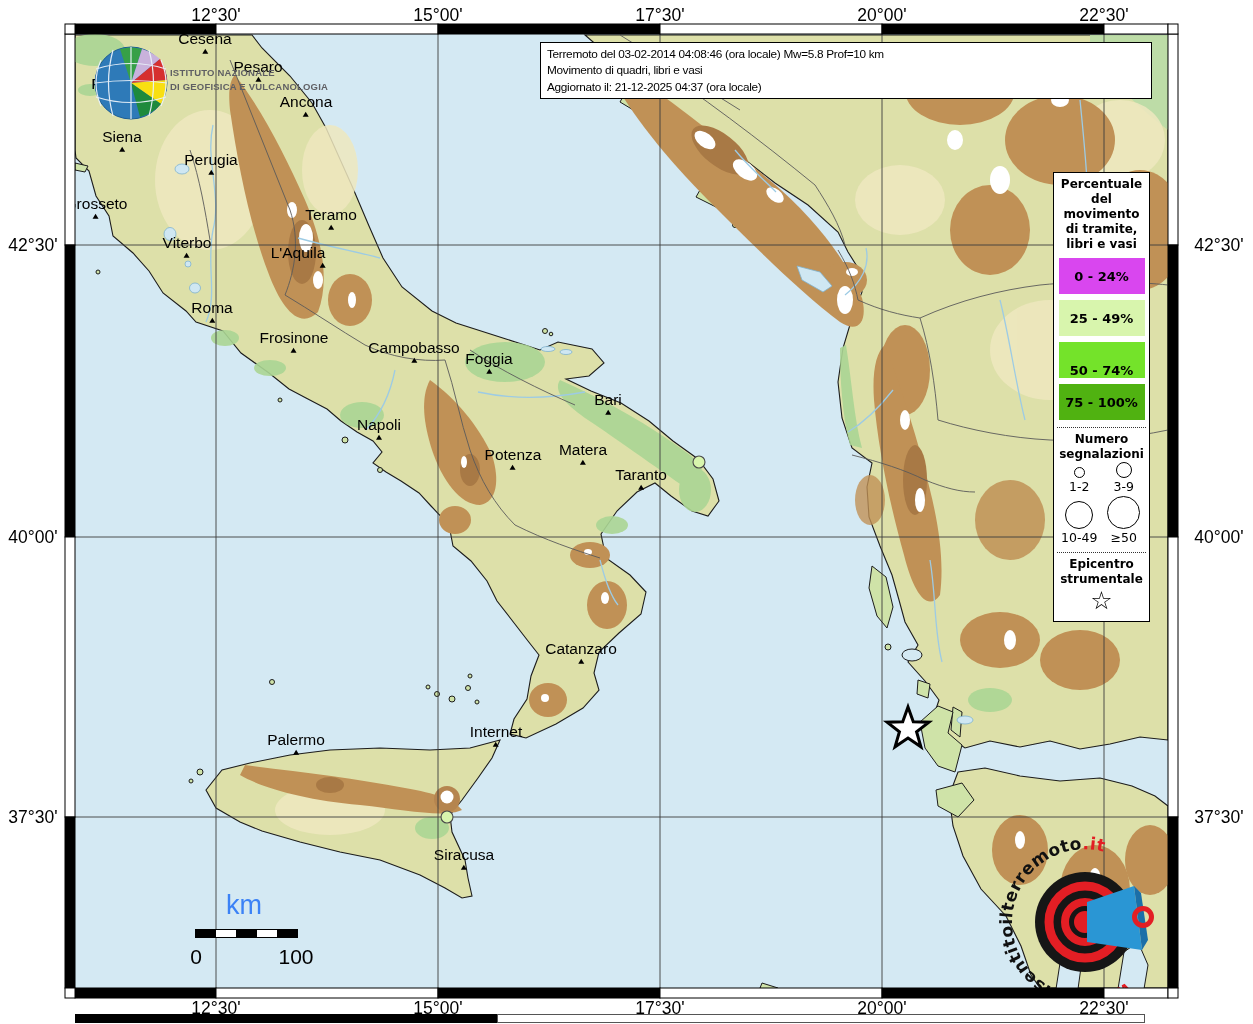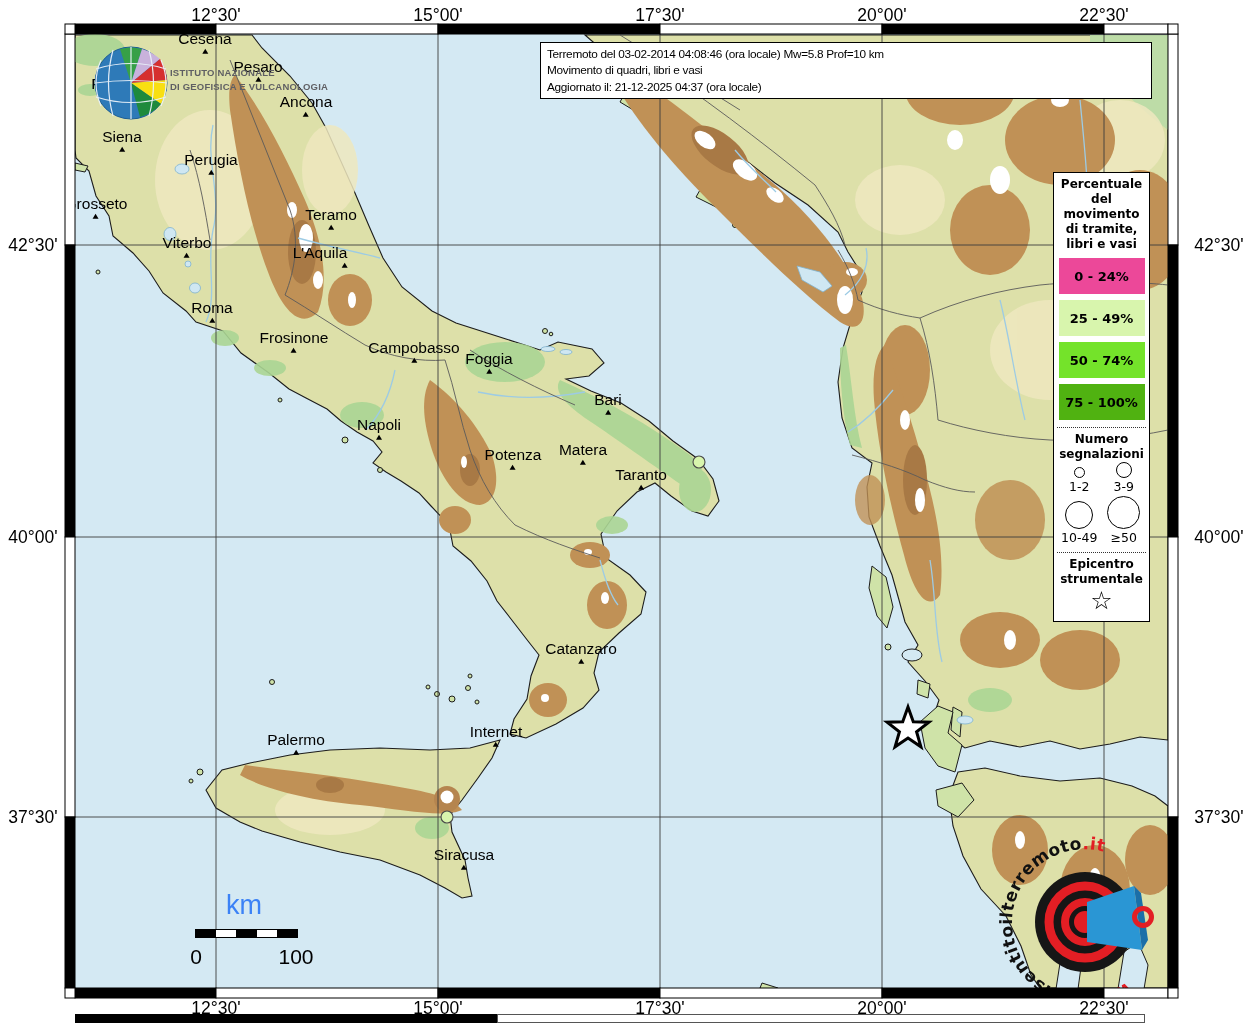--- a/index.html
+++ b/index.html
@@ -362,21 +362,21 @@
       <span class="city-marker"></span>
     </div>
       <div class="city" style="left: 187px; top: 246px;">
       <span class="city-name">Viterbo</span>
       <span class="city-marker"></span>
     </div>
       <div class="city" style="left: 331px; top: 218px;">
       <span class="city-name">Teramo</span>
       <span class="city-marker"></span>
     </div>
-      <div class="city" style="left: 320px; top: 256px; align-items: flex-end;">
+      <div class="city" style="left: 298px; top: 256px; align-items: flex-end;">
       <span class="city-name">L'Aquila</span>
       <span class="city-marker"></span>
     </div>
       <div class="city" style="left: 212px; top: 311px;">
       <span class="city-name">Roma</span>
       <span class="city-marker"></span>
     </div>
       <div class="city" style="left: 294px; top: 341px;">
       <span class="city-name">Frosinone</span>
       <span class="city-marker"></span>
@@ -429,27 +429,27 @@
 
   <div id="info-box">
     <div>Terremoto del 03-02-2014 04:08:46 (ora locale) Mw=5.8 Prof=10 km</div>
     <div>Movimento di quadri, libri e vasi</div>
     <div>Aggiornato il: 21-12-2025 04:37 (ora locale)</div>
   </div>
 
   <div id="legend">
     <div class="legend-title">Percentuale del movimento di tramite, libri e vasi</div>
     <div id="swatch-list">
-        <div class="swatch" style="background: #ec4899;">
+        <div class="swatch" style="background: #d946ef;">
       <span>0 - 24%</span>
     </div>
         <div class="swatch" style="background: rgb(216, 245, 173);">
       <span>25 - 49%</span>
     </div>
-        <div class="swatch" style="background: rgb(116, 227, 42);">
+        <div class="swatch" style="background: rgb(116, 227, 42); align-items: flex-end;">
       <span>50 - 74%</span>
     </div>
         <div class="swatch" style="background: rgb(80, 178, 17);">
       <span>75 - 100%</span>
     </div>
       </div>
     <div class="sep"></div>
     <div class="legend-title">Numero segnalazioni</div>
     <div id="circle-grid">
         <div class="circle-cell">

